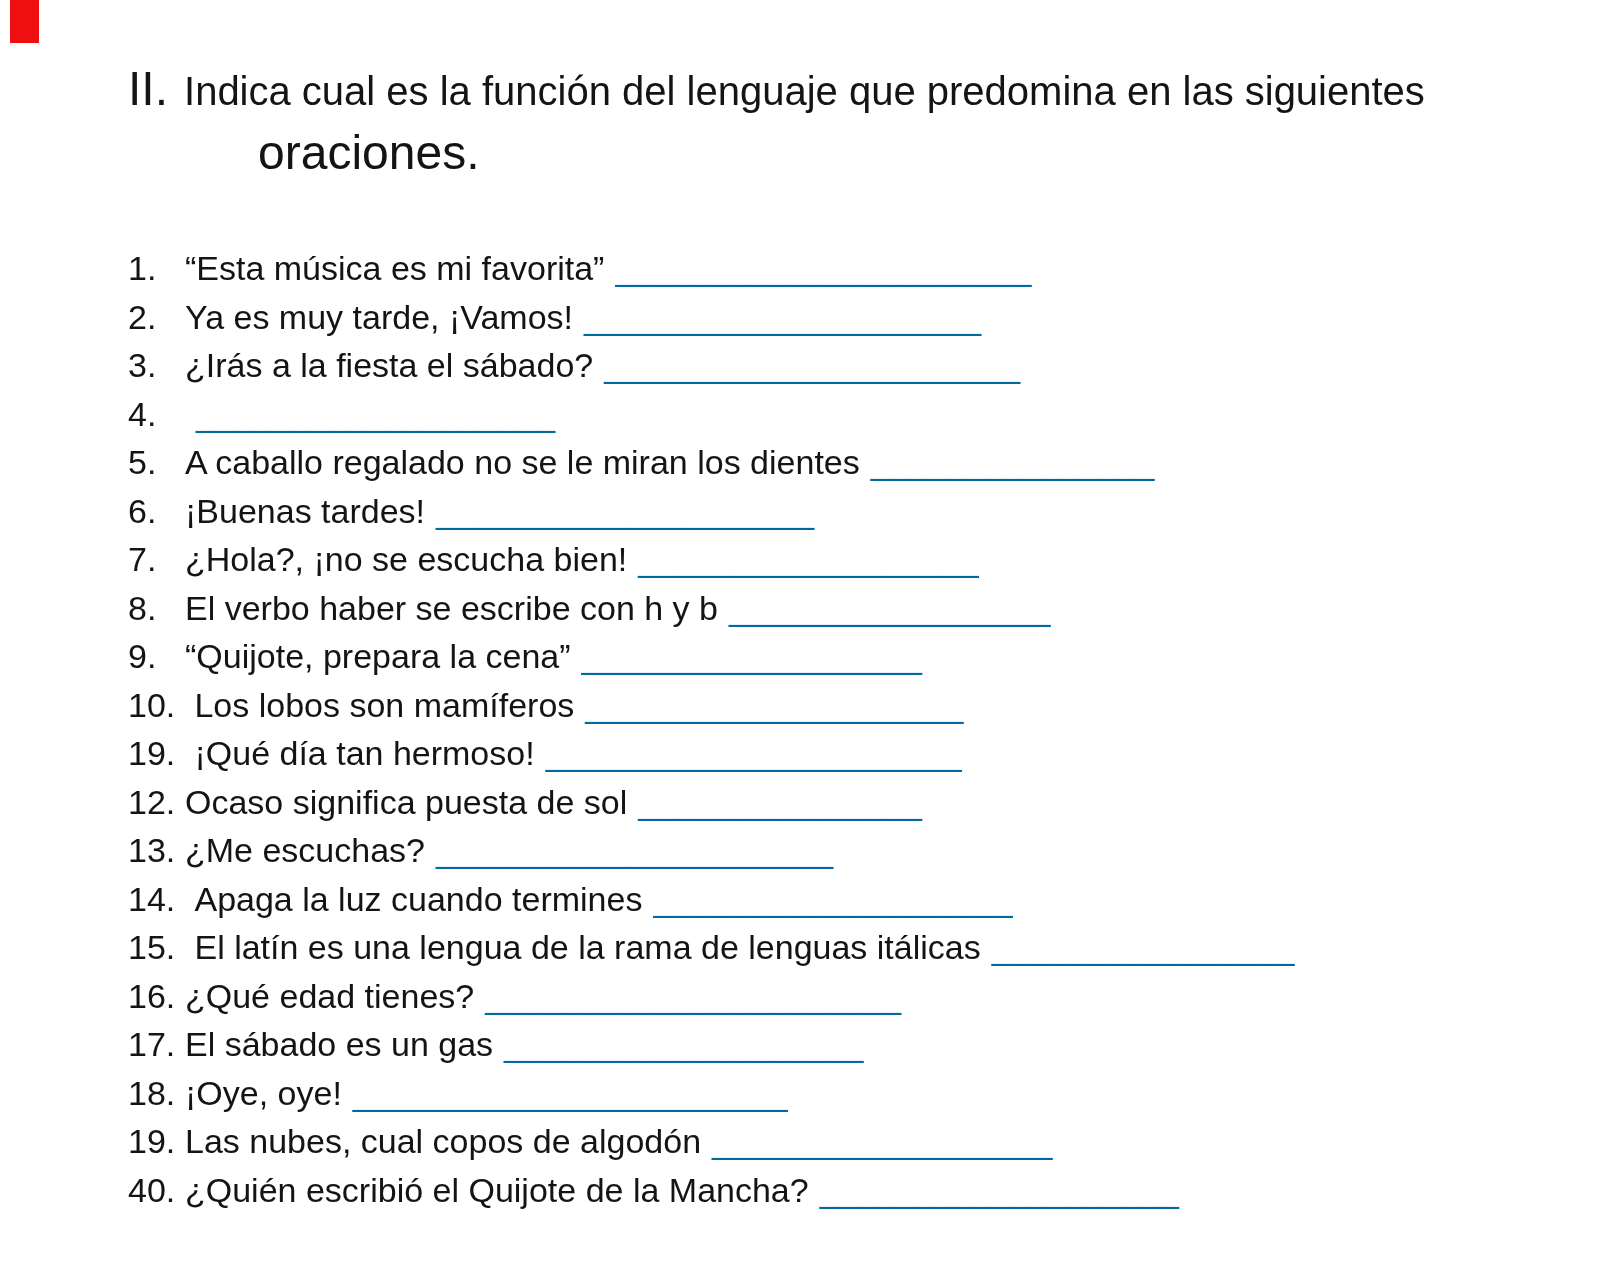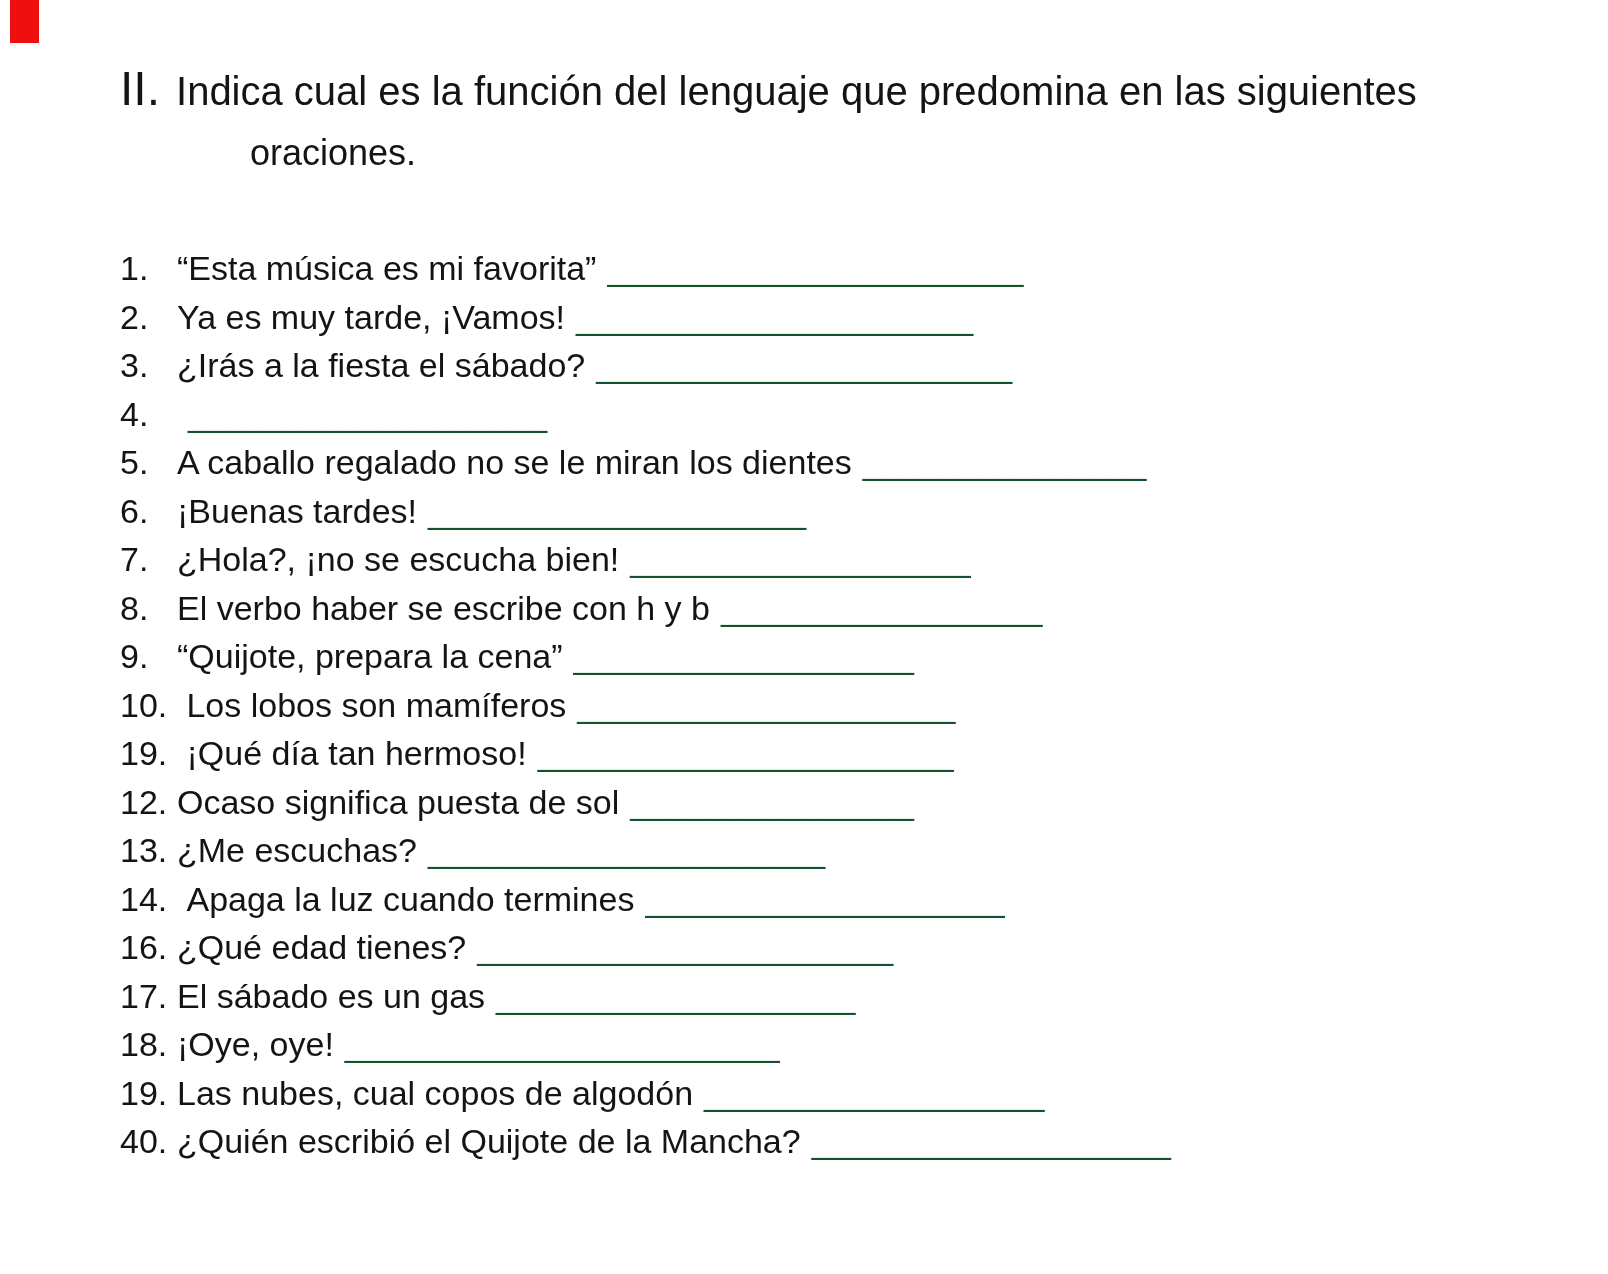--- a/index.html
+++ b/index.html
@@ -17,32 +17,33 @@
   }
   .red-marker {
     position: absolute;
     top: 0;
     left: 10px;
     width: 29px;
     height: 43px;
   }
   .doc {
     padding: 58px 40px 0 120px;
+    margin-left: 8px;
   }
   .title-line1 {
     font-size: 40px;
     line-height: 62px;
     white-space: pre;
   }
   .title-line1 .numeral {
     font-size: 48px;
     margin-right: 16px;
   }
   .title-line2 {
-    font-size: 36px;
+    font-size: 48px;
     line-height: 62px;
     margin-left: 130px;
   }
   .list {
     margin-top: 60px;
   }
   .row {
     display: flex;
     font-size: 34px;
     line-height: 48.5px;
@@ -52,21 +53,21 @@
     display: inline-block;
     min-width: 57px;
     white-space: pre;
   }
   .text {
     white-space: pre-wrap;
   }
   .blank {
     margin-left: 11px;
     white-space: pre;
-    color: #14532d;
+    color: #0369a1;
   }
 </style>
 </head>
 <body>
 
 <div class="red-marker" style="background: rgb(238, 15, 15);"></div>
 
 <div class="doc">
 
   <div class="title">
@@ -151,20 +152,25 @@
     <span class="text">¿Me escuchas?</span>
     <span class="blank">_____________________</span>
   </div>
 
   <div class="row">
     <span class="num">14.</span>
     <span class="text"> Apaga la luz cuando termines</span>
     <span class="blank">___________________</span>
   </div>
 
+  <div class="row">
+    <span class="num">15.</span>
+    <span class="text"> El latín es una lengua de la rama de lenguas itálicas</span>
+    <span class="blank">________________</span>
+  </div>
 
   <div class="row">
     <span class="num">16.</span>
     <span class="text">¿Qué edad tienes?</span>
     <span class="blank">______________________</span>
   </div>
 
   <div class="row">
     <span class="num">17.</span>
     <span class="text">El sábado es un gas</span>

